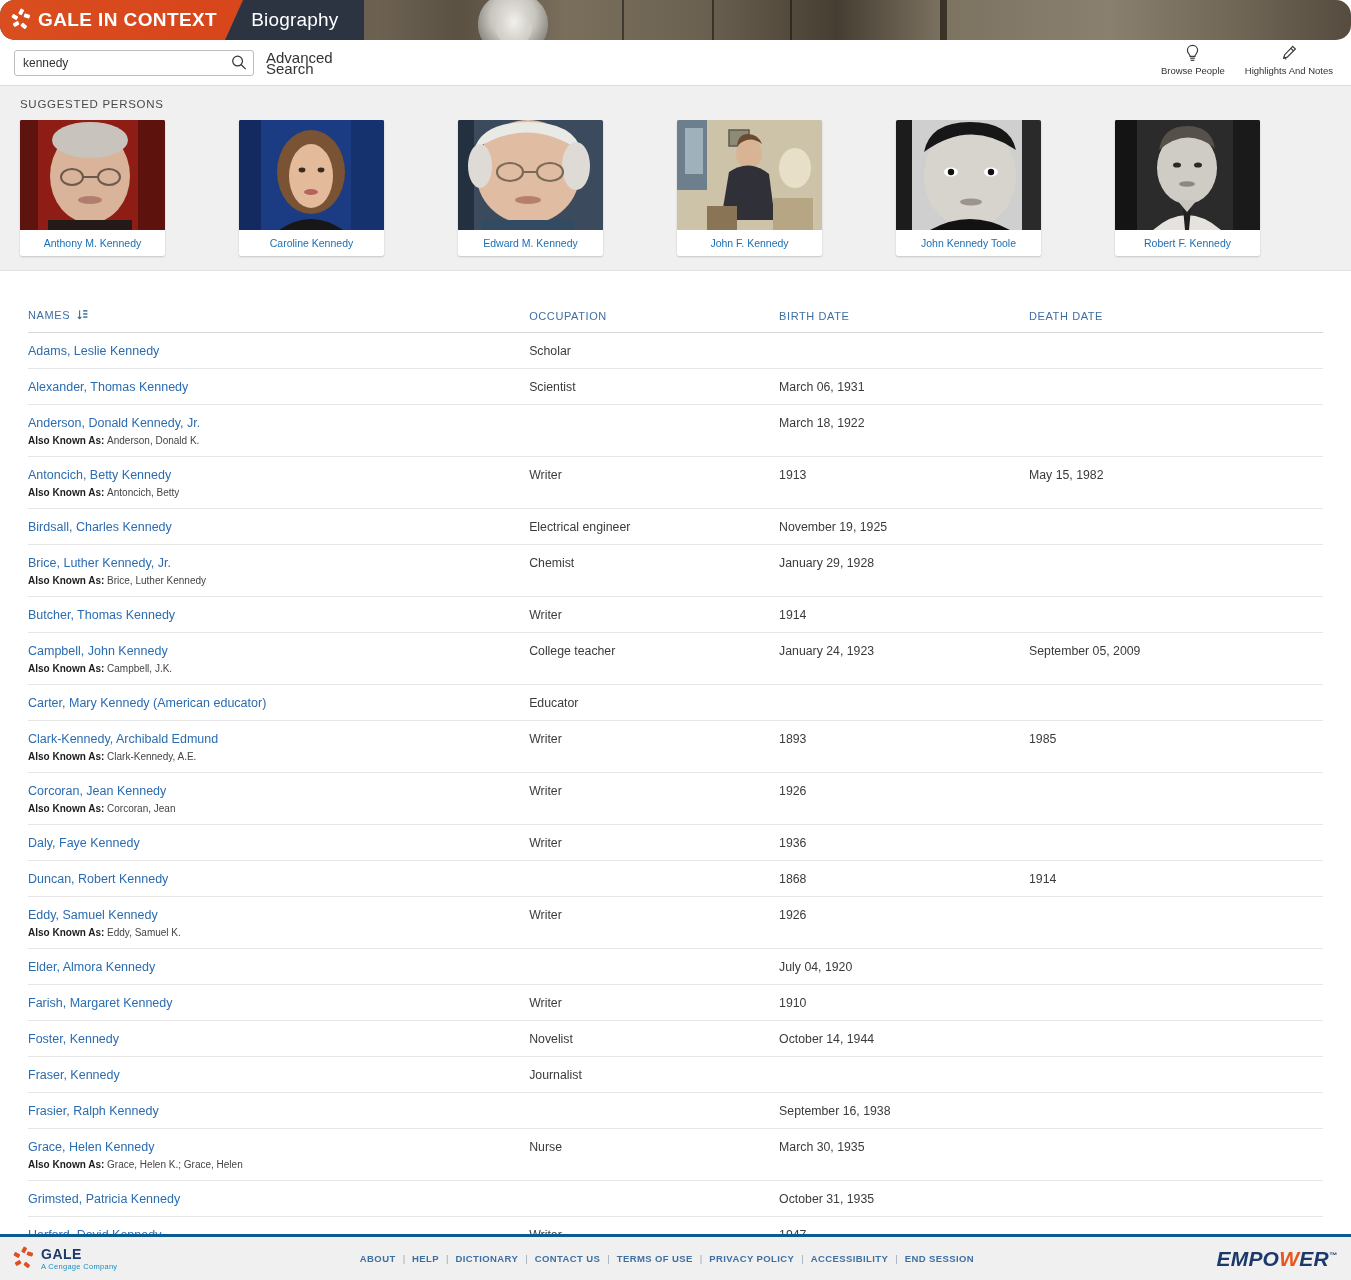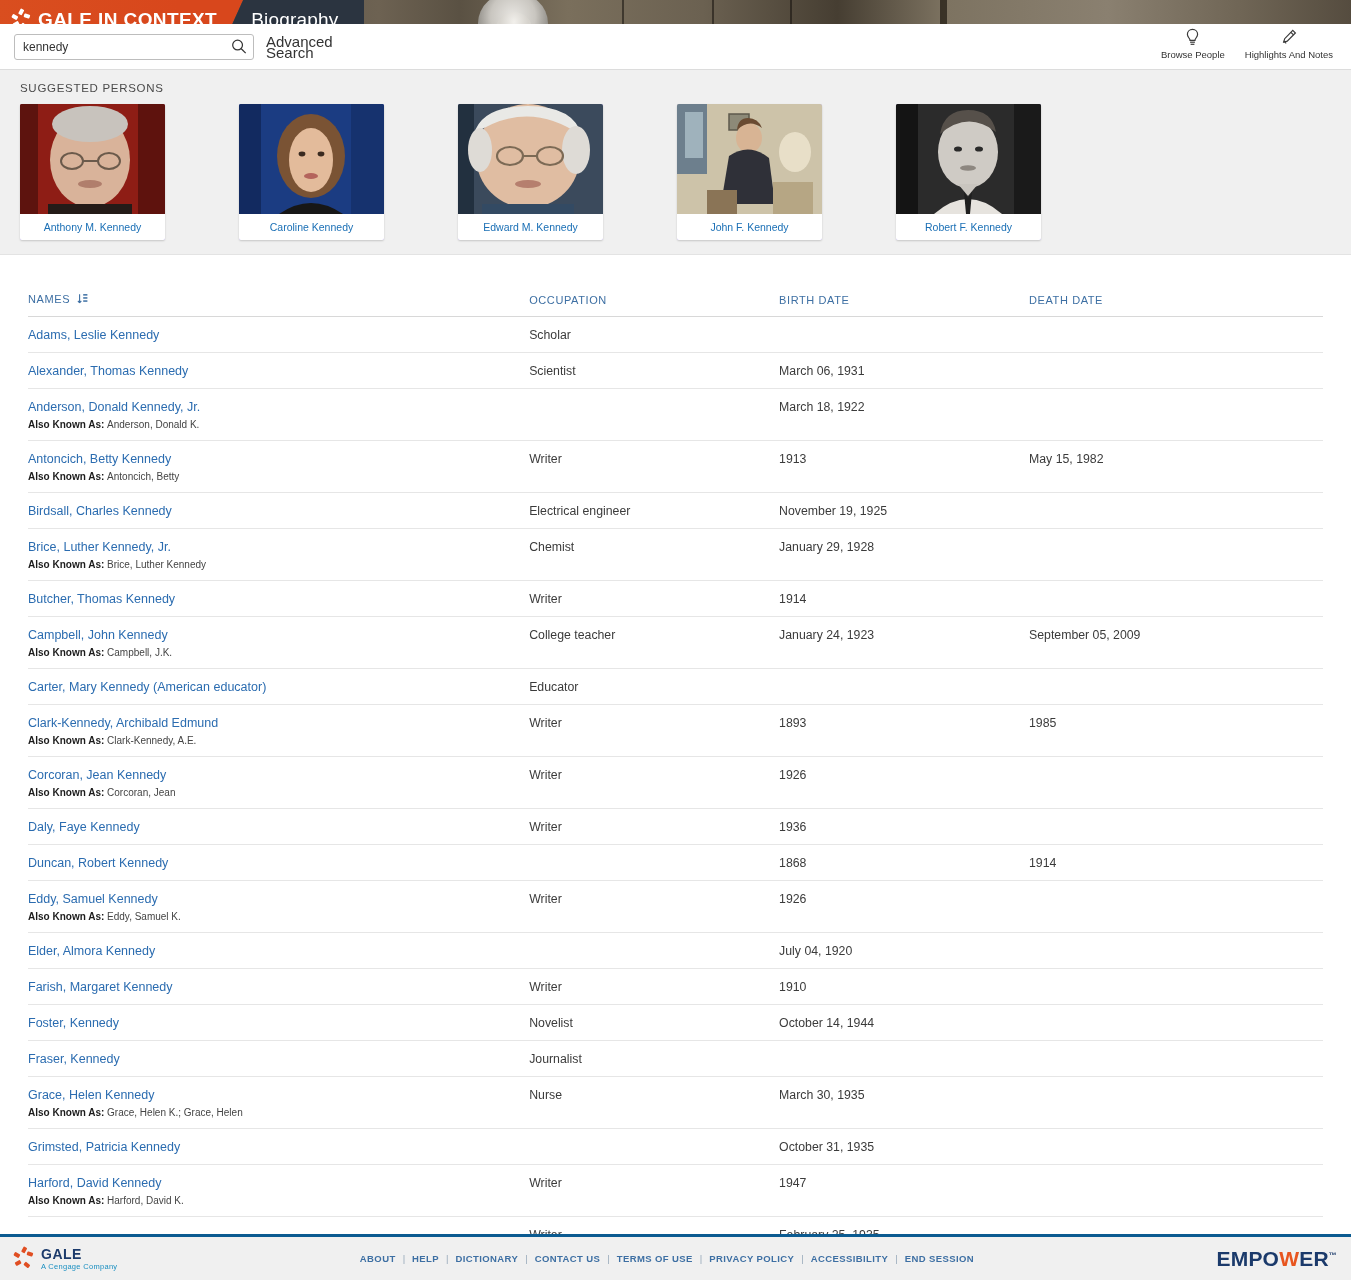--- a/index.html
+++ b/index.html
@@ -9,27 +9,28 @@
     width:1351px; height:1280px;
     font-family:"Liberation Sans", sans-serif;
     background:#ffffff;
     color:#333;
     overflow:hidden;
   }
 
   
   .banner {
     position:relative;
-    height:24px;
+    height:40px;
     width:100%;
     background:
       linear-gradient(90deg,#3a4450 0%, #2e3742 8%, #5c5549 18%, #6d6252 28%,
                       #5a5143 34%, #7a6f5c 42%, #6b6151 52%, #463e32 62%,
                       #7d7361 70%, #8a8070 82%, #6f6555 92%, #554c3f 100%);
     overflow:hidden;
+    border-radius:15px;
   }
   .banner .statue {
     position:absolute;
     left:478px; top:-8px;
     width:70px; height:62px;
     background:radial-gradient(ellipse at 50% 40%, #e8e6e2 0%, #c9c6c0 45%, #8e8b85 75%, rgba(90,88,84,0) 100%);
     border-radius:50% 50% 45% 45%;
     filter:blur(0.4px);
   }
   .banner .statue2 {
@@ -202,21 +203,21 @@
   .gale-foot-mark i:nth-child(5){ left:10px; top:15px; transform:rotate(40deg); }
   .gale-foot-text { line-height:1; }
   .gale-word { font-size:14px; font-weight:700; color:#1b3a6b; letter-spacing:0.5px; }
   .gale-tag { font-size:7.5px; color:#1a8fc1; letter-spacing:0.3px; margin-top:2px; }
   .footer-links { display:flex; align-items:center; gap:0; }
   .footer-links a {
     font-size:9.5px; font-weight:700; color:#3d6fa3;
     text-decoration:none; letter-spacing:0.4px; padding:0 7px;
   }
   .footer-links span.sep { color:#9ab; font-size:9.5px; }
-  .empower { font-size:21px; font-weight:700; letter-spacing:0.2px; }
+  .empower { font-size:21px; font-weight:700; letter-spacing:0.2px;font-style:italic; }
   .empower .a { color:#1b3a6b; }
   .empower .b { color:#e8551f; }
   .empower sup { font-size:8px; vertical-align:super; color:#1b3a6b; }
 </style>
 </head>
 <body>
 
 <div class="banner">
   <div class="pillar" style="left:622px"></div>
   <div class="pillar" style="left:712px"></div>
@@ -338,20 +339,36 @@
         <ellipse cx="118" cy="48" rx="16" ry="20" fill="#e8dfc8"></ellipse>
         <ellipse cx="72" cy="34" rx="13" ry="15" fill="#d8b494"></ellipse>
         <path d="M60 26 q12 -12 25 -2 q-4 -10 -14 -10 q-10 0 -11 12z" fill="#6a4b32"></path>
         <path d="M52 52 q20 -14 40 2 l6 46 h-54z" fill="#2f3038"></path>
         <rect x="30" y="86" width="30" height="24" fill="#8a7456"></rect>
         <rect x="96" y="78" width="40" height="32" fill="#b6a684"></rect>
       </svg>
       <div class="person-name">John F. Kennedy</div>
     </div>
 
+    <div class="person-card">
+      <svg class="person-photo" viewBox="0 0 145 110" preserveAspectRatio="none">
+        <rect width="145" height="110" fill="#cfcfcf"></rect>
+        <rect x="0" y="0" width="16" height="110" fill="#1c1c1c"></rect>
+        <rect x="126" y="0" width="19" height="110" fill="#2a2a2a"></rect>
+        <ellipse cx="74" cy="56" rx="46" ry="52" fill="#d7d3cd"></ellipse>
+        <path d="M28 32 q46 -34 92 -2 q-6 -28 -46 -28 q-40 0 -46 30z" fill="#171717"></path>
+        <ellipse cx="55" cy="52" rx="7" ry="4.5" fill="#fff"></ellipse>
+        <ellipse cx="95" cy="52" rx="7" ry="4.5" fill="#fff"></ellipse>
+        <circle cx="55" cy="52" r="3.2" fill="#111"></circle>
+        <circle cx="95" cy="52" r="3.2" fill="#111"></circle>
+        <ellipse cx="75" cy="82" rx="11" ry="3.4" fill="#9b938c"></ellipse>
+        <path d="M34 110 q40 -22 80 0 z" fill="#121212"></path>
+      </svg>
+      <div class="person-name">John Kennedy Toole</div>
+    </div>
 
     <div class="person-card">
       <svg class="person-photo" viewBox="0 0 145 110" preserveAspectRatio="none">
         <rect width="145" height="110" fill="#2b2b2b"></rect>
         <rect x="0" y="0" width="22" height="110" fill="#141414"></rect>
         <rect x="118" y="0" width="27" height="110" fill="#1a1a1a"></rect>
         <ellipse cx="72" cy="48" rx="30" ry="36" fill="#cfcbc5"></ellipse>
         <path d="M44 30 q28 -24 56 -2 q-4 -22 -28 -22 q-24 0 -28 24z" fill="#56504a"></path>
         <ellipse cx="62" cy="45" rx="4" ry="2.6" fill="#2a2a2a"></ellipse>
         <ellipse cx="83" cy="45" rx="4" ry="2.6" fill="#2a2a2a"></ellipse>
@@ -495,20 +512,26 @@
           <td>October 14, 1944</td>
           <td></td>
         </tr>
         <tr>
           <td class="cell-name"><a>Fraser, Kennedy</a></td>
           <td>Journalist</td>
           <td></td>
           <td></td>
         </tr>
         <tr>
+          <td class="cell-name"><a>Frasier, Ralph Kennedy</a></td>
+          <td></td>
+          <td>September 16, 1938</td>
+          <td></td>
+        </tr>
+        <tr>
           <td class="cell-name"><a>Grace, Helen Kennedy</a><div class="aka"><b>Also Known As: </b><span>Grace, Helen K.; Grace, Helen</span></div></td>
           <td>Nurse</td>
           <td>March 30, 1935</td>
           <td></td>
         </tr>
         <tr>
           <td class="cell-name"><a>Grimsted, Patricia Kennedy</a></td>
           <td></td>
           <td>October 31, 1935</td>
           <td></td>

